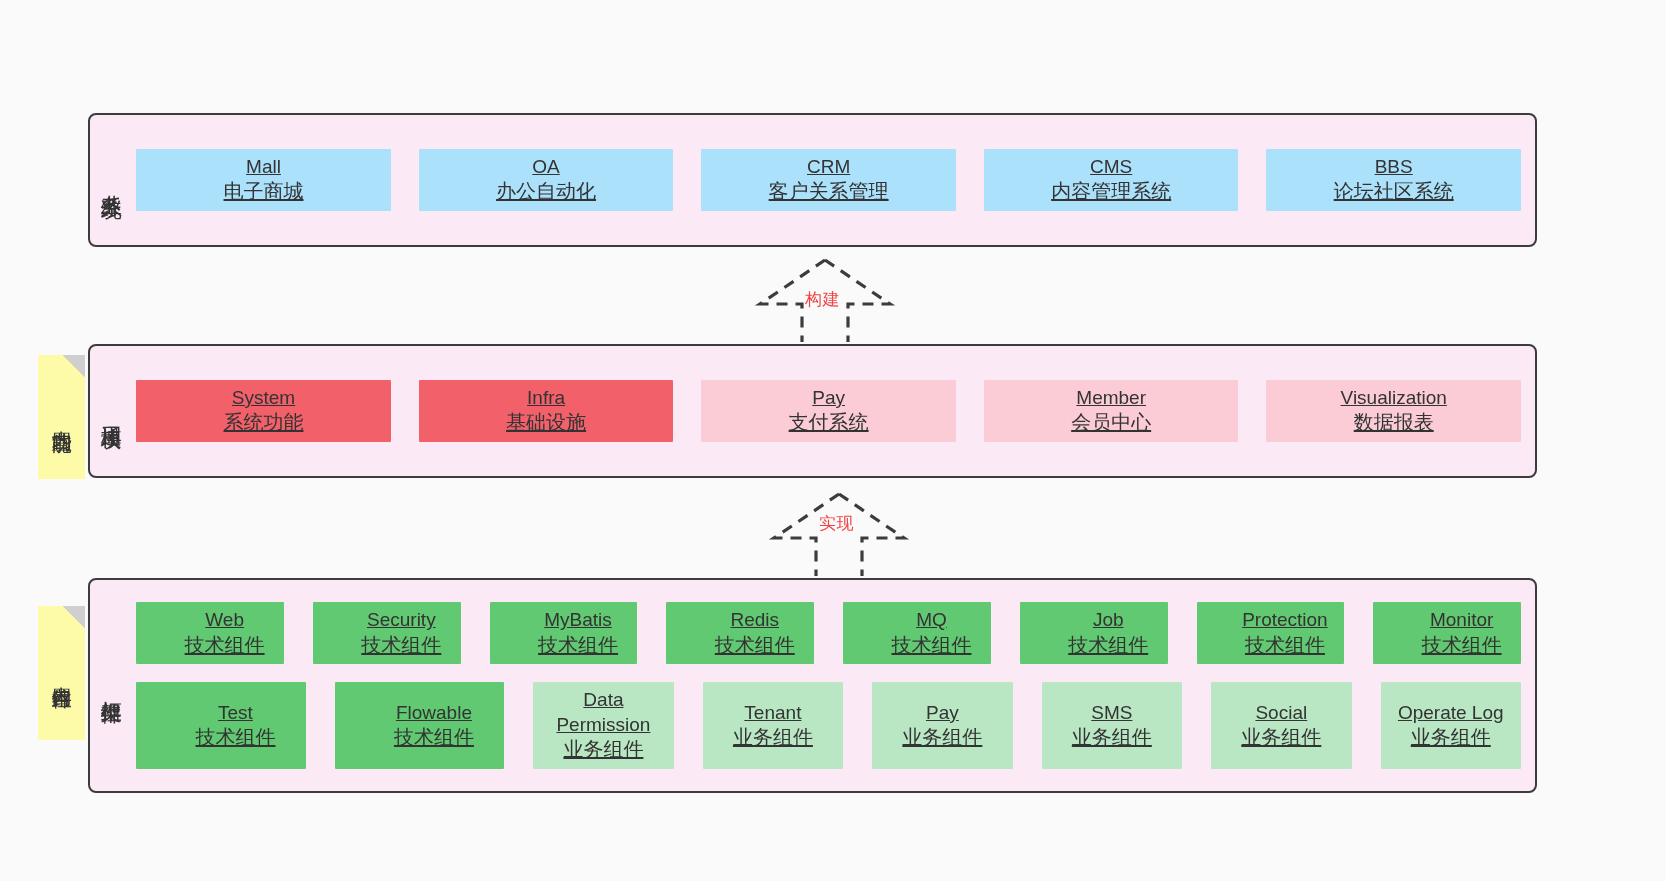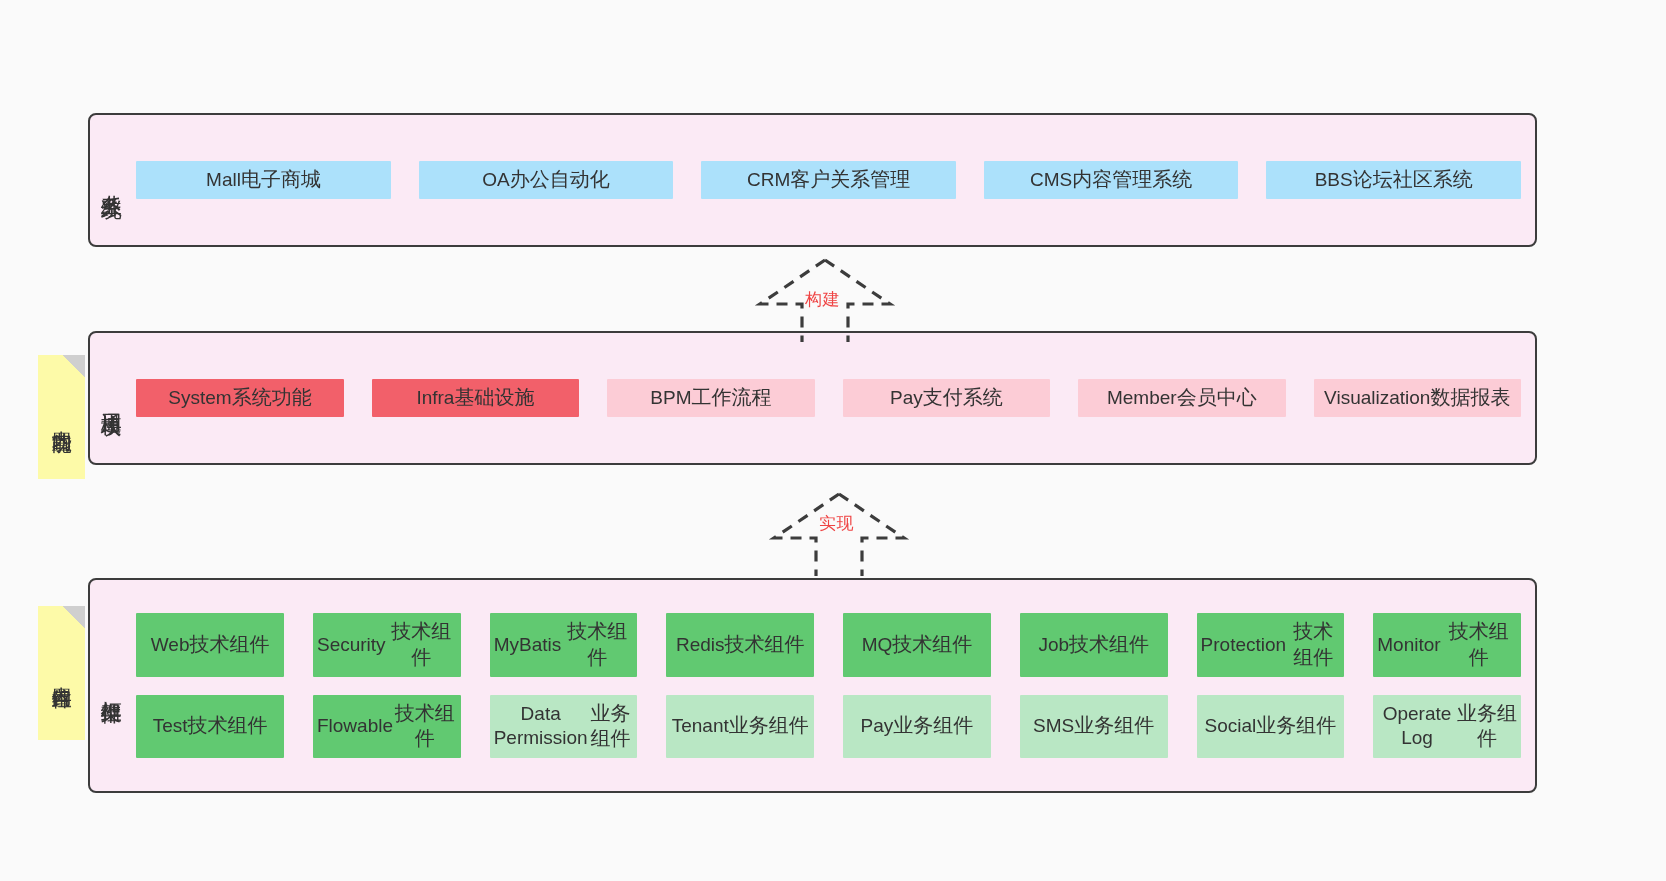--- a/index.html
+++ b/index.html
@@ -61,41 +61,42 @@
     display: flex;
     gap: 29px;
     align-items: stretch;
   }
 
   
   .card {
     flex: 1 1 0;
     border-radius: 1px;
     display: flex;
-    flex-direction: row;
+    flex-direction: column;
     align-items: center;
     justify-content: center;
     text-align: center;
     box-sizing: border-box;
     padding: 6px 4px;
     line-height: 1.28;
+    text-decoration: underline;
   }
   .card .en {
     font-size: 19px;
     color: #333333;
   }
   .card .cn {
     font-size: 20px;
     color: #333333;
   }
 
   .card.blue       { background: #ace1fb; }
   .card.red        { background: #f2606a; }
   .card.pink       { background: #fcccd6; }
-  .card.green      { background: #61c971; }
+  .card.green      { background: #61c971; padding-left: 33px; }
   .card.lightgreen { background: #b9e7c4; }
 
   
   .note {
     position: absolute;
     background: #fdfaa8;
     box-sizing: border-box;
     font-size: 20px;
     line-height: 1.08;
     color: #333333;
@@ -169,37 +170,33 @@
     <svg width="140" height="84" viewBox="0 0 140 84">
       <path d="M 67 2 L 2 46 L 44 46 L 44 84 M 67 2 L 132 46 L 90 46 L 90 84" fill="none" stroke="#3c3c3c" stroke-width="3.2" stroke-dasharray="11 8" stroke-linecap="butt"></path>
     </svg>
     <span class="lbl" style="left:47px; top:30px;">构建</span>
   </div>
 
   <div class="note" style="left:38px; top:355px; width:47px; height:124px;">
     <span>内置功能</span>
   </div>
 
-  <div class="layer" id="layer-common" style="left:88px; top:331px; width:1449px; height:134px;">
+  <div class="layer" id="layer-common" style="left:88px; top:344px; width:1449px; height:134px;">
     <div class="layer-title">通用模块</div>
     <div class="layer-body">
       <div class="row" id="common-row" style="gap: 28px;">
           <div class="card red">
             <div class="en">System</div>
             <div class="cn">系统功能</div>
           </div>
           <div class="card red">
             <div class="en">Infra</div>
             <div class="cn">基础设施</div>
           </div>
           <div class="card pink">
-            <div class="en">BPM</div>
-            <div class="cn">工作流程</div>
-          </div>
-          <div class="card pink">
             <div class="en">Pay</div>
             <div class="cn">支付系统</div>
           </div>
           <div class="card pink">
             <div class="en">Member</div>
             <div class="cn">会员中心</div>
           </div>
           <div class="card pink">
             <div class="en">Visualization</div>
             <div class="cn">数据报表</div>

